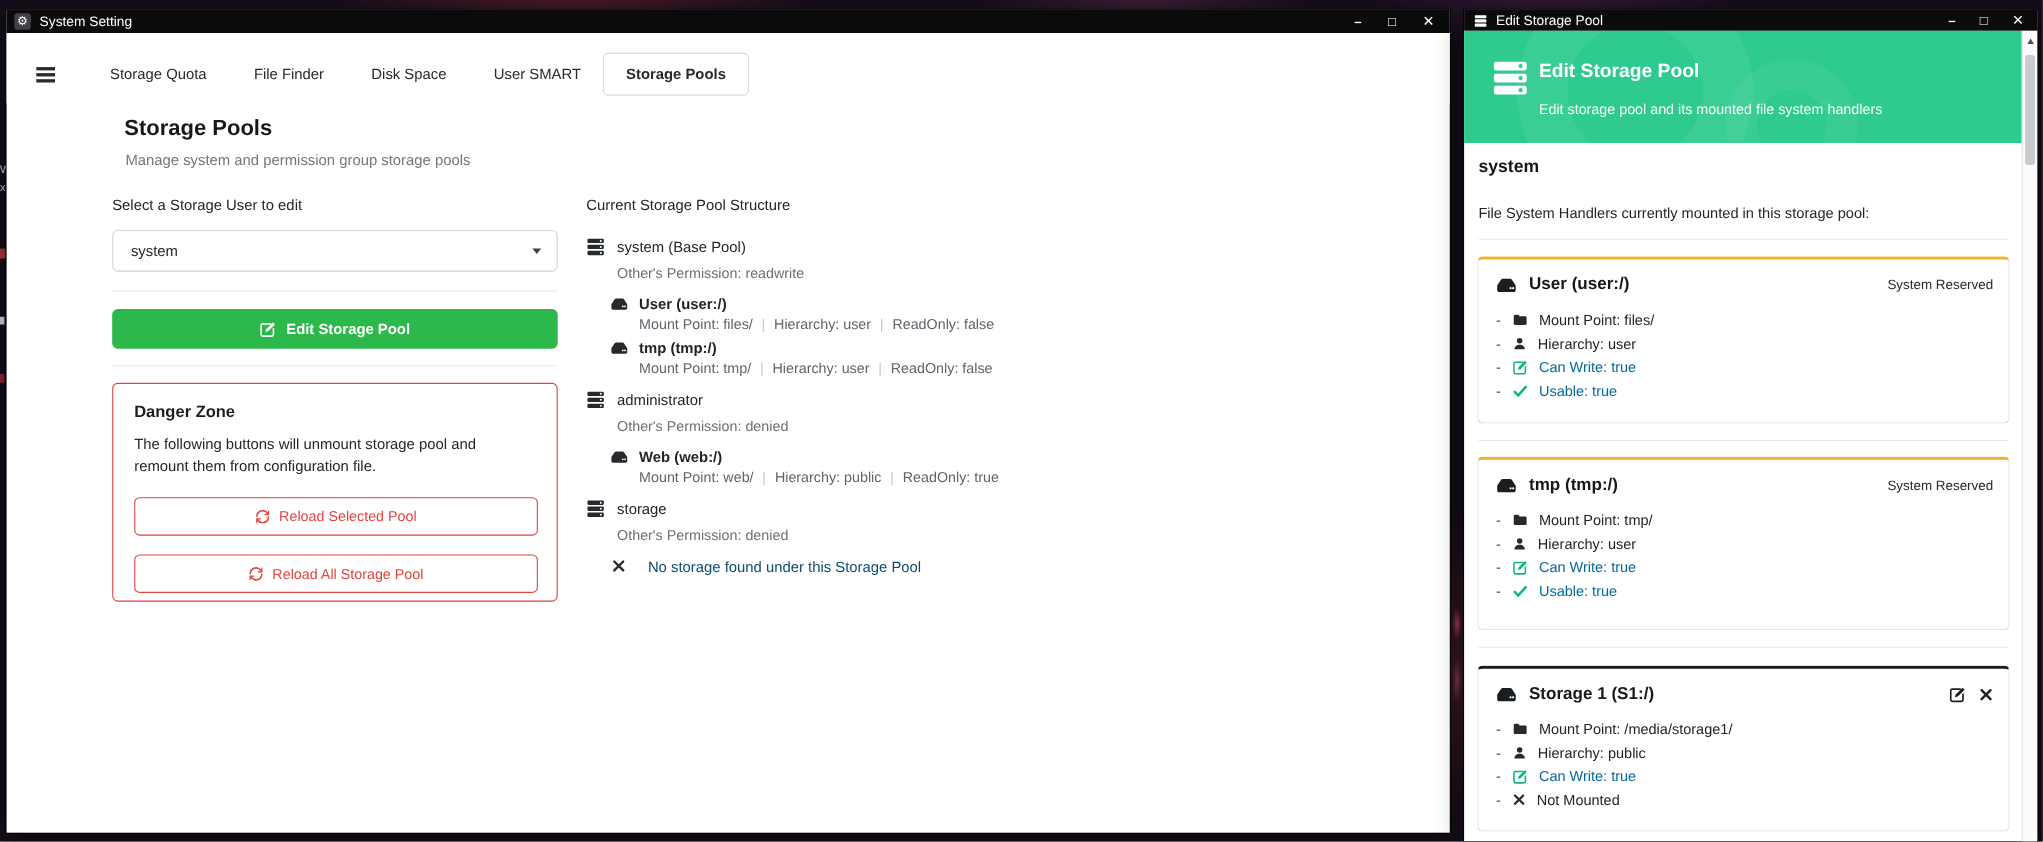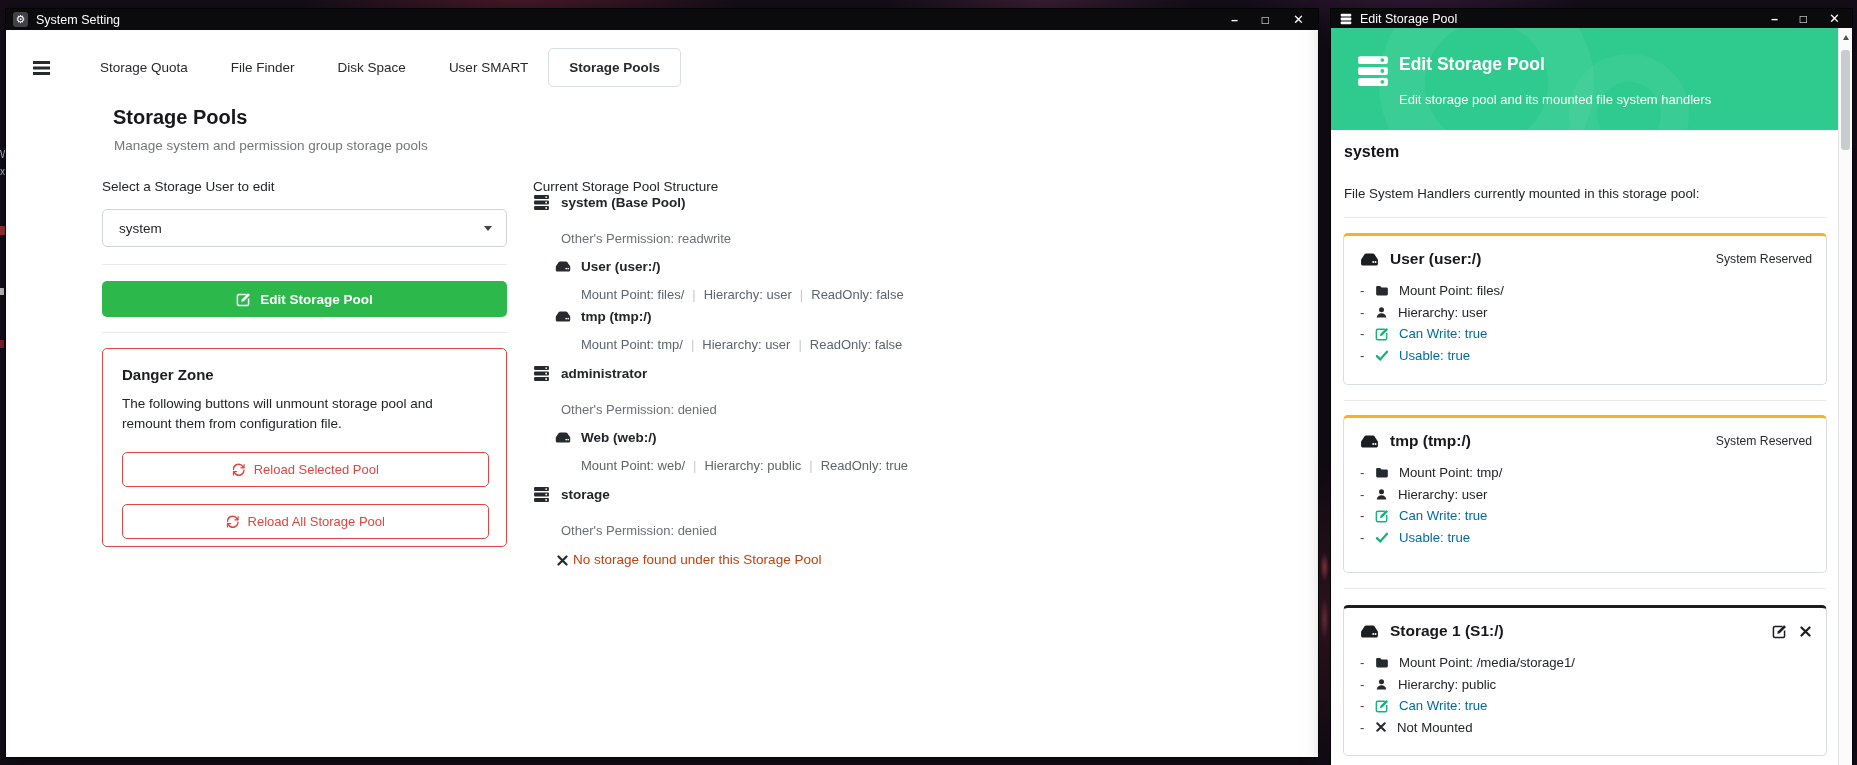--- a/index.html
+++ b/index.html
@@ -38,34 +38,34 @@
 .hl-a{left:96px;top:255px;width:405px}
 .hl-b{left:96px;top:323px;width:405px}
 .btn-edit{position:absolute;left:96px;top:272px;width:405px;height:36px;background:#2DB84C;border-radius:5px;color:#fff;font-size:13.5px;font-weight:700;display:flex;align-items:center;justify-content:center;gap:9px}
 .danger-card{position:absolute;left:96px;top:339px;width:405px;height:199px;border:1.5px solid #E14441;border-radius:5px;background:#fff}
 .dz-title{position:absolute;left:19px;top:17px;font-size:15px;font-weight:700;color:#1b1e21}
 .dz-desc{position:absolute;left:19px;top:45px;width:352px;font-size:13.5px;line-height:20px;color:#212529}
 .dz-btn{position:absolute;left:19px;width:367px;height:35px;border:1px solid #E14441;border-radius:5px;background:#fff;color:#E14441;font-size:13px;display:flex;align-items:center;justify-content:center;gap:8px}
 .dz-btn1{top:103px}.dz-btn2{top:155px}
 
 .tree{position:absolute;left:527px;top:170px;width:560px}
-.tree-label{font-size:13.5px;color:#212529;}
+.tree-label{font-size:13.5px;color:#212529;margin-bottom:22px}
 .pool{margin-bottom:13px}
 .pool-head{display:flex;align-items:center;gap:11px}
 .pool-head .ic{color:#26292d}
-.pool-name{font-size:13.5px;font-weight:700;color:#212529}
-.pool-perm{margin-left:28px;margin-top:20px;font-size:13px;color:#6a7076}
+.pool-name{font-size:13.5px;font-weight:400;color:#212529}
+.pool-perm{margin-left:28px;margin-top:8px;font-size:13px;color:#6a7076}
 .children{margin-left:22px;margin-top:13px}
 .child{margin-bottom:7px}
 .child-head{display:flex;align-items:center;gap:10px}
 .child-head .ic{color:#26292d}
 .child-name{font-size:13.5px;font-weight:700;color:#212529}
-.child-details{margin-left:26px;margin-top:13px;font-size:13px;color:#5d646b}
+.child-details{margin-left:26px;margin-top:3px;font-size:13px;color:#5d646b}
 .child-details>span:not(:last-child)::after{content:"|";color:#c4cad0;margin:0 8px}
-.empty-row{display:flex;align-items:flex-end;gap:4px;margin-left:23px;margin-top:14px;font-size:13.5px;color:#c2410c}
+.empty-row{display:flex;align-items:flex-start;gap:20px;margin-left:23px;margin-top:14px;font-size:13.5px;color:#0c4a6e}
 .empty-row .ic{color:#26292d}
 
 #win-right{left:1331px;top:9px;width:521px;height:756px}
 #win-right .titlebar{height:19px}
 .tb-appicon{margin-left:9px;color:#fff}
 #win-right .tb-controls{gap:22px;margin-right:12px}
 .scrollbar{position:absolute;right:0;top:19px;bottom:0;width:14px;background:#fbfbfc;border-left:1px solid #e2e4e7}
 .sb-up{position:absolute;top:7px;left:3.5px;width:0;height:0;border-left:3.8px solid transparent;border-right:3.8px solid transparent;border-bottom:5px solid #4d5156}
 .sb-thumb{position:absolute;top:22px;left:2px;width:9px;height:100px;background:#c9cccf;border-radius:3px}
 .banner{position:absolute;left:0;top:19px;width:507px;height:102px;background:#2FCB8E;overflow:hidden}

